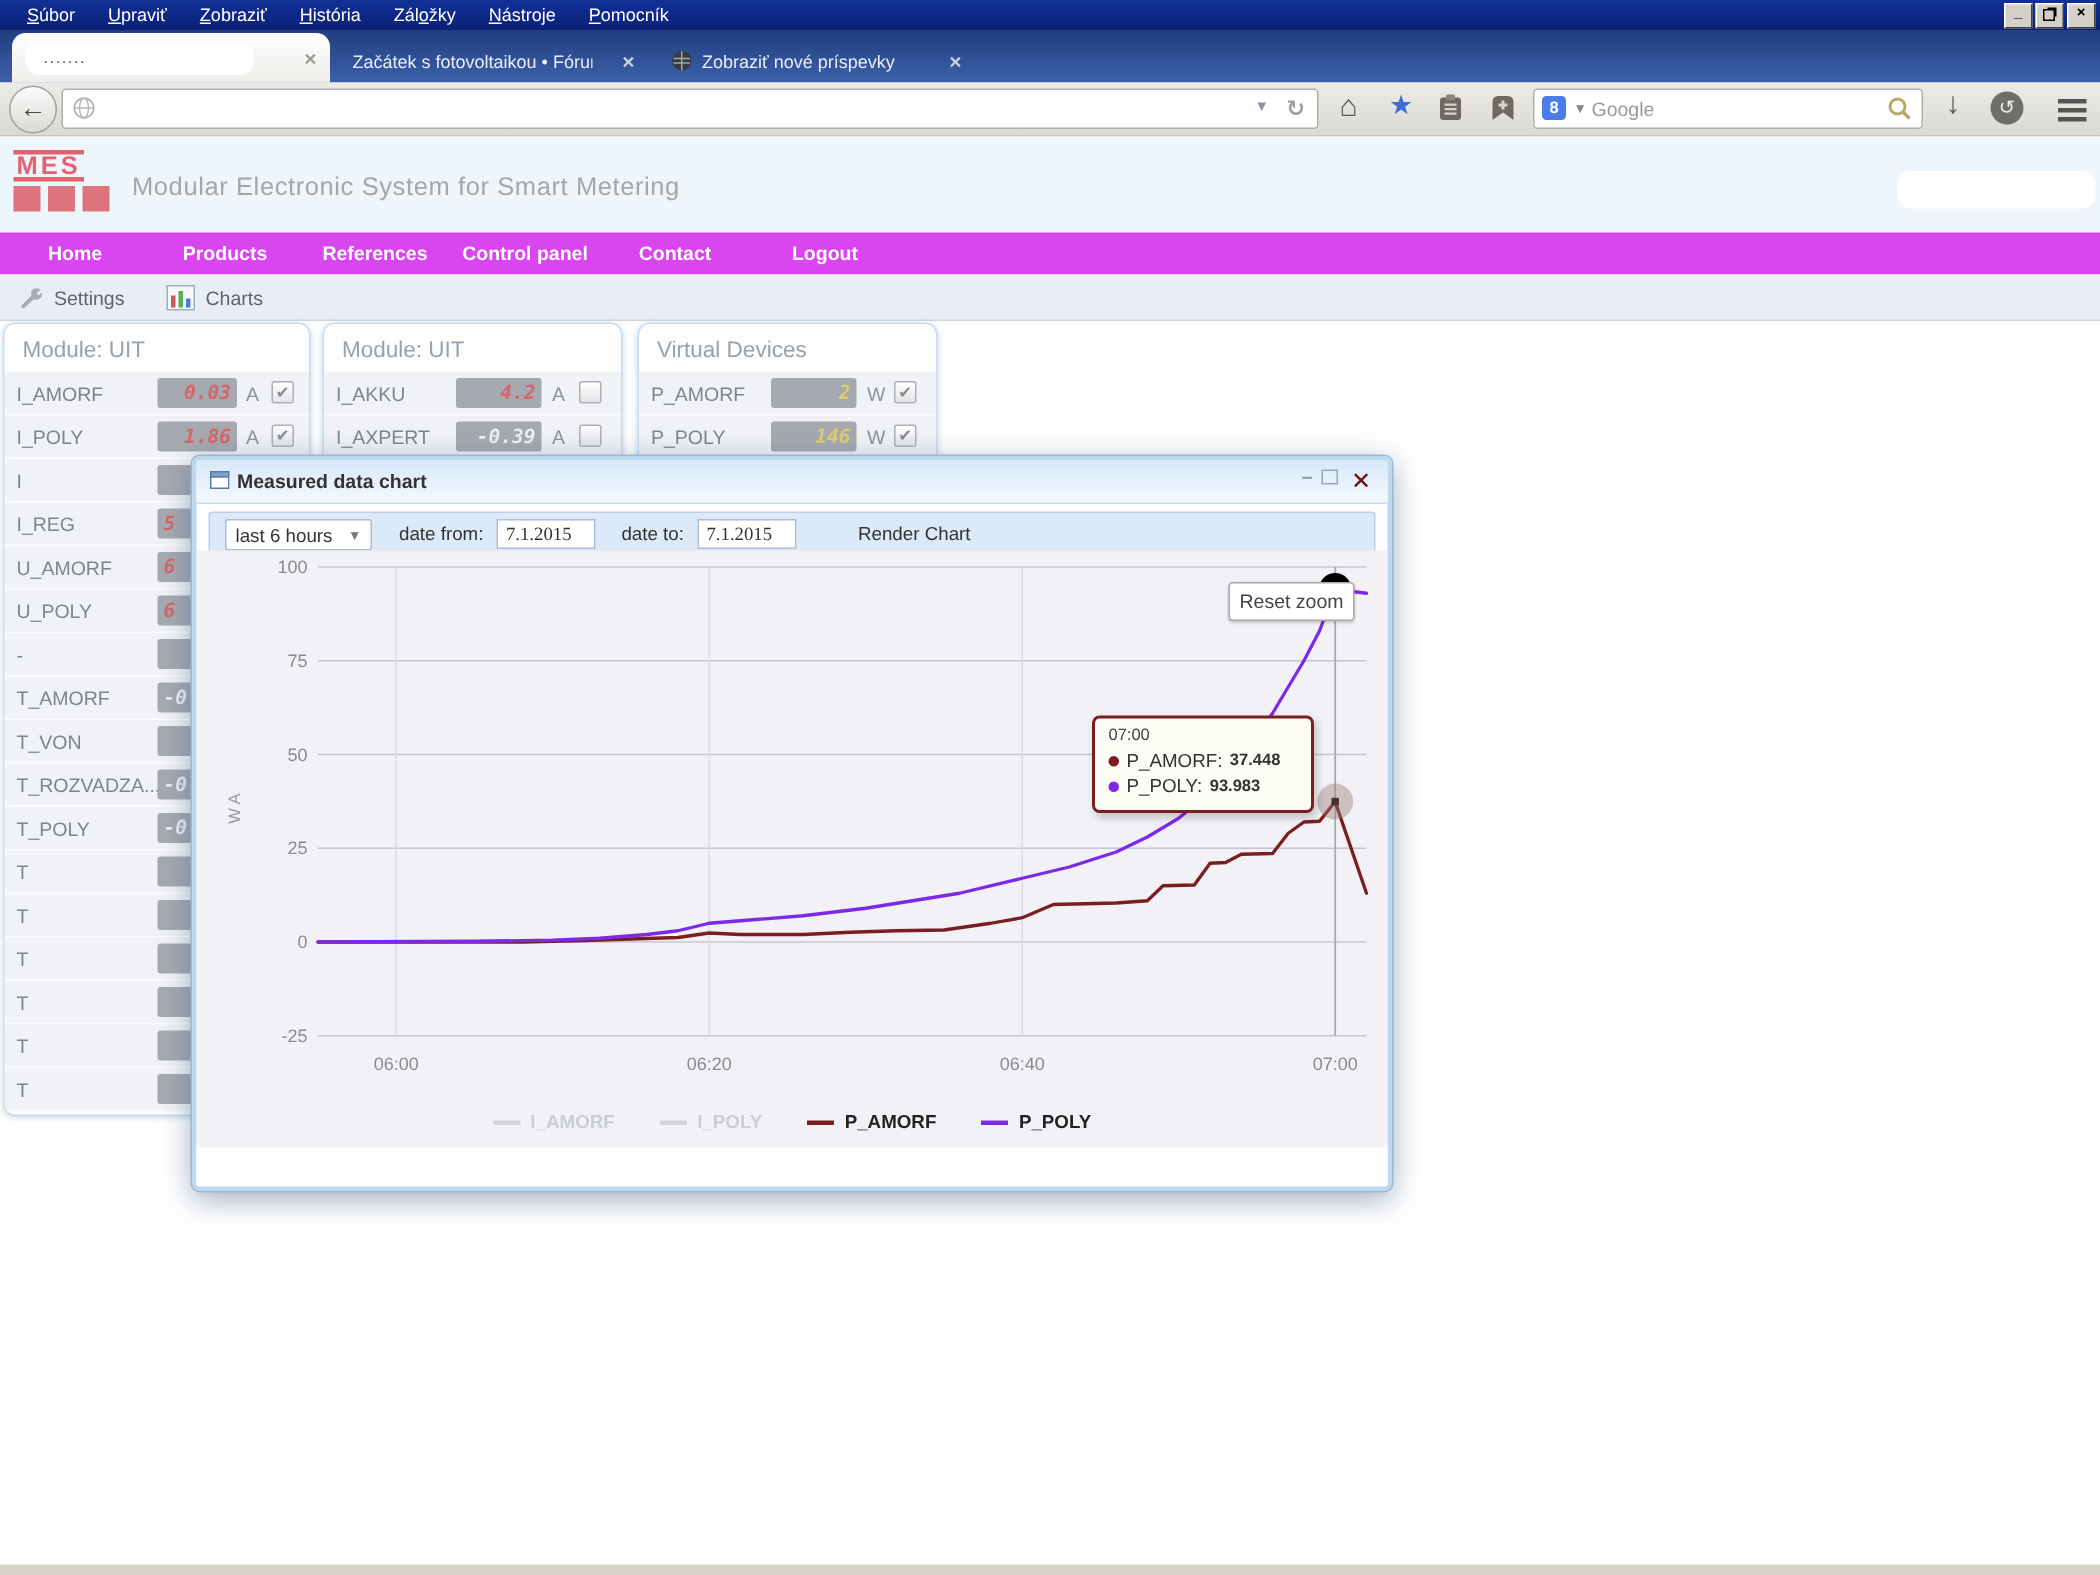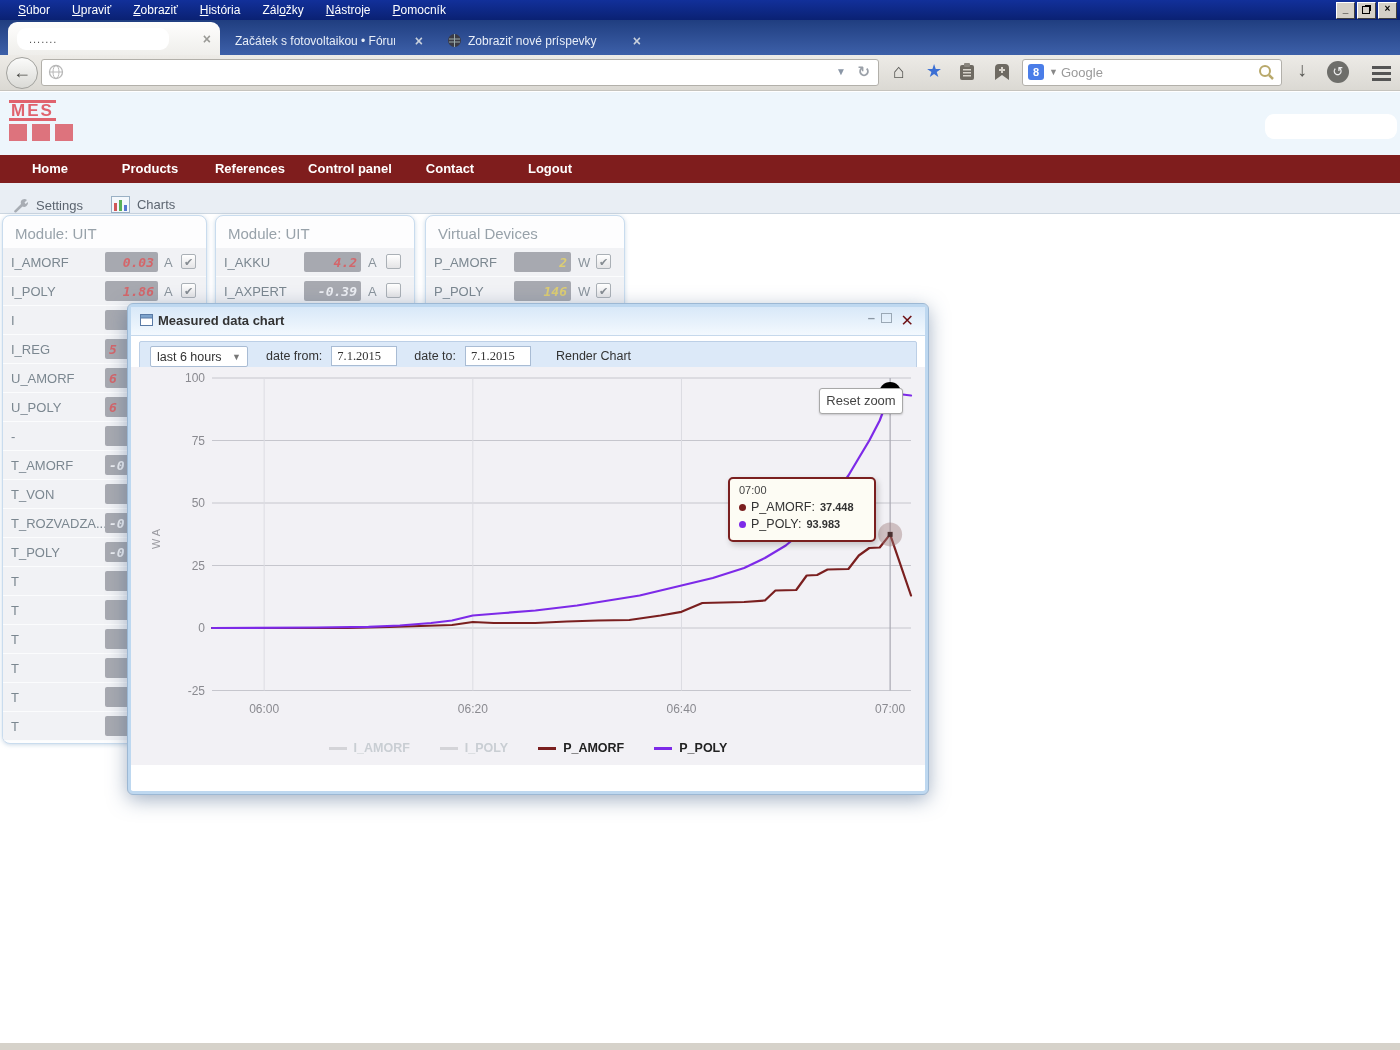--- a/index.html
+++ b/index.html
@@ -51,24 +51,24 @@
   
   .page{position:absolute;left:0;top:92px;width:1400px;height:950px;background:#fff}
   .site-header{position:absolute;left:0;top:0;width:100%;height:63px;background:#eef6fc}
   .mes-logo{position:absolute;left:9px;top:8px;width:66px;height:47px}
   .mes-text{font-weight:bold;font-size:17px;letter-spacing:2px;color:#e0636e;
             border-top:3px solid #e0636e;border-bottom:3px solid #e0636e;display:inline-block;padding:0 2px;line-height:15px}
   .mes-squares{display:flex;gap:5px;margin-top:3px}
   .mes-squares div{width:18px;height:17px;background:#dd737d}
   .site-title{position:absolute;left:88px;top:23px;font-size:17px;color:#a6a6a6;letter-spacing:.4px}
   .censor{position:absolute;left:1265px;top:22px;width:132px;height:25px;background:#fff;border-radius:9px}
-  .site-nav{position:absolute;left:0;top:63px;width:100%;height:28px;background:#7f1d1d;display:flex}
+  .site-nav{position:absolute;left:0;top:63px;width:100%;height:28px;background:#d946ef;display:flex}
   .nav-item{width:100px;text-align:center;line-height:28px;color:#fff;font-weight:bold;font-size:13px}
   .subtabs{position:absolute;left:0;top:91px;width:100%;height:31px;background:#e9eef4;
-           border-bottom:1px solid #ccd6e0;display:flex;align-items:flex-end;padding-left:12px;gap:28px;box-sizing:border-box}
+           border-bottom:1px solid #ccd6e0;display:flex;align-items:center;padding-left:12px;gap:28px;box-sizing:border-box}
   .subtab{display:flex;gap:7px;color:#5c6570;font-size:13px;align-items:center}
   .bars{display:flex;gap:2px;align-items:flex-end;height:13px;border:1px solid #9ab0c4;background:#f4f8fc;padding:1px 2px}
   .bars i{display:block;width:3px}
 
   
   .panel{position:absolute;background:#fdfdfe;border:1px solid #c9dcee;border-radius:8px;
          box-shadow:0 1px 4px rgba(110,150,190,.35);box-sizing:border-box;overflow:hidden}
   #panel1{left:2px;top:123px;width:205px;height:529px}
   #panel2{left:215px;top:123px;width:200px;height:96px}
   #panel3{left:425px;top:123px;width:200px;height:96px}
@@ -97,21 +97,21 @@
   .m-max{position:absolute;right:33px;top:6px;width:9px;height:8px;border:1px solid #9aa8b5}
   .m-close{position:absolute;right:11px;top:4px;color:#6e1014;font-size:16px;font-weight:bold}
   .m-toolbar{position:absolute;left:8px;top:34px;width:778px;height:30px;background:#dce9f8;
              border:1px solid #bccfe6;border-radius:2px;display:flex;align-items:center;
              font-size:12.5px;color:#333;gap:9px;padding-left:10px;box-sizing:border-box}
   .sel{width:98px;height:21px;background:#fff;border:1px solid #a9bcd4;border-radius:2px;
        padding:3px 6px 0;box-sizing:border-box;position:relative;margin-right:9px}
   .sel .dd{position:absolute;right:6px;top:5px;font-size:9px;color:#777}
   .dinput{width:66px;height:20px;background:#fff;border:1px solid #a9bcd4;font-size:12.5px;
           padding:0 5px;box-sizing:border-box;font-family:Liberation Serif, serif;color:#333}
-  .render-btn{margin-left:16px}
+  .render-btn{margin-left:32px}
   .chartzone{position:absolute;left:0;top:60px;width:794px;height:398px;background:#f2f1f5}
   .legend{position:absolute;left:0;top:434px;width:794px;display:flex;justify-content:center;gap:30px;align-items:center}
   .leg-item{display:flex;gap:7px;align-items:center;font-size:12.5px;font-weight:bold}
   .leg-swatch{width:18px;height:3px}
   .m-footer{position:absolute;left:0;top:458px;width:794px;height:25px;background:#fff}
   .reset-zoom{position:absolute;left:688px;top:81px;width:84px;height:26px;background:#fff;
               border:1px solid #a8a8a8;border-radius:3px;font-size:13px;color:#444;text-align:center;
               line-height:24px;box-shadow:0 1px 2px rgba(0,0,0,.18);box-sizing:border-box}
   .tooltip{position:absolute;left:597px;top:170px;width:148px;background:#fdfcf4;border:2px solid #7a1f1f;
            border-radius:5px;padding:5px 9px 7px;box-sizing:border-box;box-shadow:2px 3px 6px rgba(0,0,0,.2)}
@@ -203,20 +203,21 @@
 <div class="page">
   <div class="site-header">
     <div class="mes-logo">
       <span class="mes-text">MES</span>
       <div class="mes-squares">
           <div></div>
           <div></div>
           <div></div>
         </div>
     </div>
+    <div class="site-title">Modular Electronic System for Smart Metering</div>
     <div class="censor"></div>
   </div>
   <div class="site-nav" id="sitenav">
       <div class="nav-item">Home</div>
       <div class="nav-item">Products</div>
       <div class="nav-item">References</div>
       <div class="nav-item">Control panel</div>
       <div class="nav-item">Contact</div>
       <div class="nav-item">Logout</div>
     </div>

